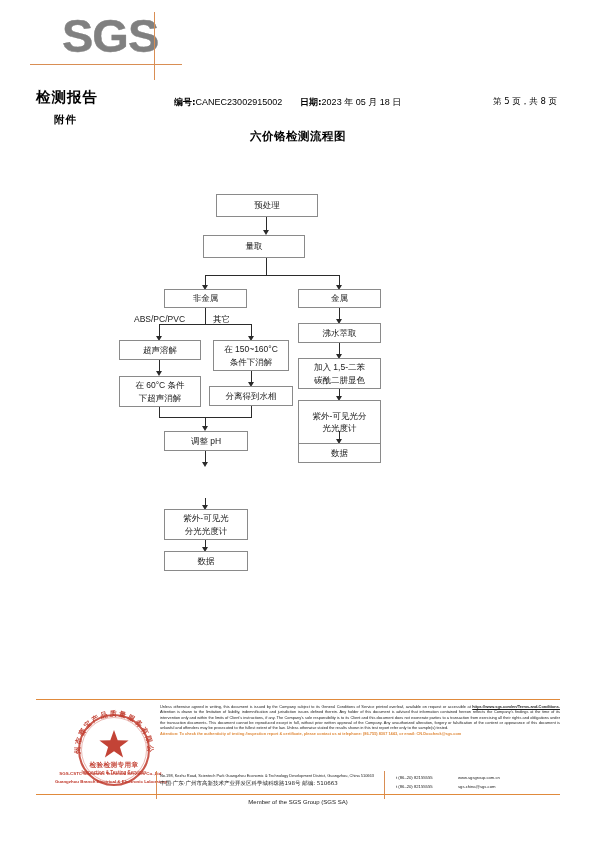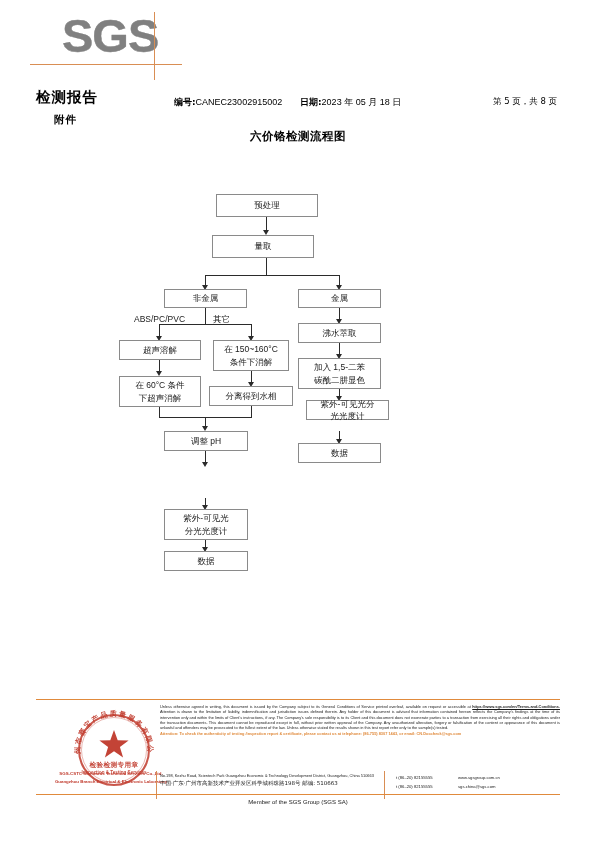--- a/index.html
+++ b/index.html
@@ -284,21 +284,21 @@
 <div id="chart-title">六价铬检测流程图</div>
 
 <div id="flow">
 
   <div class="node" style="left:216px; top:194px; width:102px; height:23px;">
     <span>预处理</span>
   </div>
   <div class="vline" style="left:266px; top:217px; height:14px;"></div>
   <div class="arrow" style="left:263px; top:230px;"></div>
 
-  <div class="node" style="left:212px; top:235px; width:102px; height:23px;">
+  <div class="node" style="left:203px; top:235px; width:102px; height:23px;">
     <span>量取</span>
   </div>
 
   <div class="vline" style="left:266px; top:258px; height:17px;"></div>
   <div class="hline" style="left:205px; top:275px; width:134px;"></div>
   <div class="vline" style="left:205px; top:275px; height:11px;"></div>
   <div class="arrow" style="left:202px; top:285px;"></div>
   <div class="vline" style="left:339px; top:275px; height:11px;"></div>
   <div class="arrow" style="left:336px; top:285px;"></div>
 
@@ -376,21 +376,21 @@
   <div class="vline" style="left:339px; top:343px; height:12px;"></div>
   <div class="arrow" style="left:336px; top:354px;"></div>
 
   <div class="node" style="left:298px; top:358px; width:83px; height:31px;">
     <span>加入 1,5-二苯
 碳酰二肼显色</span>
   </div>
   <div class="vline" style="left:339px; top:389px; height:8px;"></div>
   <div class="arrow" style="left:336px; top:396px;"></div>
 
-  <div class="node" style="left:306px; top:400px; width:83px; height:20px;">
+  <div class="node" style="left:298px; top:400px; width:83px; height:44px;">
     <span>紫外-可见光分
 光光度计</span>
   </div>
   <div class="vline" style="left:339px; top:431px; height:9px;"></div>
   <div class="arrow" style="left:336px; top:439px;"></div>
 
   <div class="node" style="left:298px; top:443px; width:83px; height:20px;">
     <span>数据</span>
   </div>
 </div>

